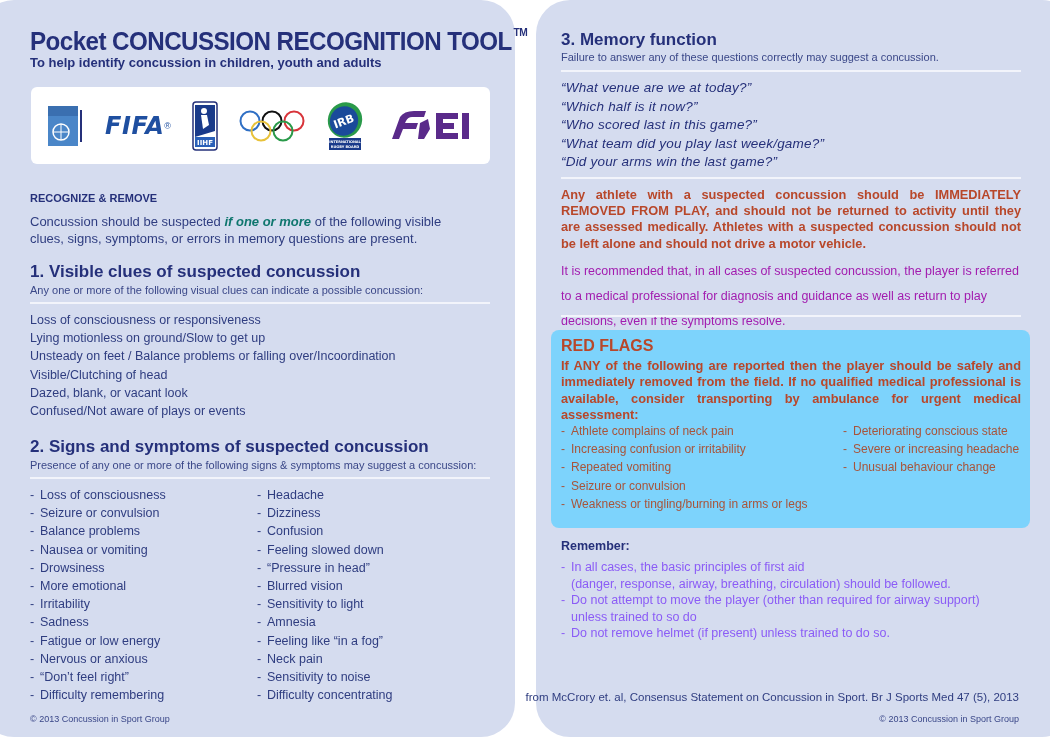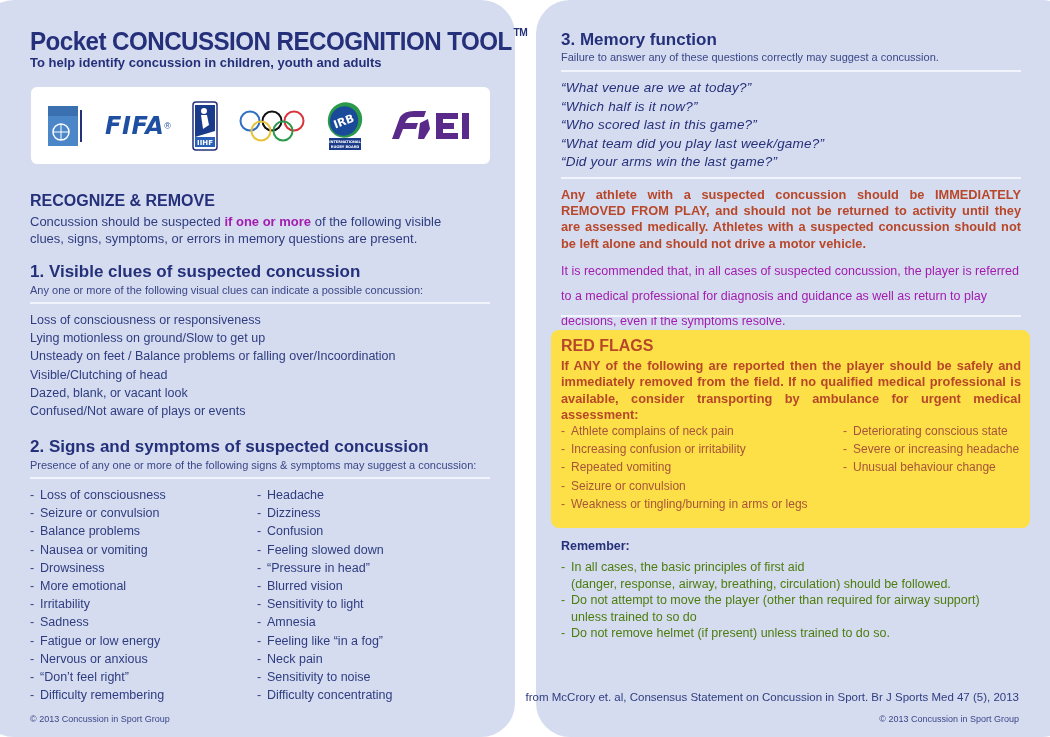--- a/index.html
+++ b/index.html
@@ -19,39 +19,39 @@
   .title { left: 30px; top: 26px; font-size: 26px; font-weight: bold; color: #25307a; letter-spacing: -0.6px; white-space: nowrap; transform: scaleX(0.93); transform-origin: left; }
   .title sup { font-size: 11px; vertical-align: 14px; margin-left: 2px; }
   .subtitle { left: 30px; top: 55px; font-size: 13px; font-weight: bold; color: #25307a; white-space: nowrap; }
 
   .logos { left: 31px; top: 87px; width: 459px; height: 77px; background: #ffffff; border-radius: 6px; }
   .logo { position: absolute; top: 0; height: 77px; display: flex; align-items: center; justify-content: center; }
 
   h2.sec { font-size: 17px; font-weight: bold; color: #25307a; white-space: nowrap; }
   .desc { font-size: 13px; color: #2f3d80; line-height: 17px; }
   .small { font-size: 11px; color: #3a4788; white-space: nowrap; }
-  .hl { color: #a21caf; font-weight: bold; }
+  .hl { color: #0f766e; font-weight: bold; font-style: italic; }
   .rule { height: 2px; background: #f2f4fb; }
 
   .list { font-size: 12.5px; color: #2f3d80; line-height: 18.2px; white-space: nowrap; }
   .list .it { height: 18.2px; }
   .dash::before { content: "-"; display: inline-block; width: 10px; }
 
   .quotes { font-size: 13.5px; font-style: italic; color: #25307a; line-height: 18.6px; white-space: nowrap; letter-spacing: 0.2px; }
 
   .warn { font-size: 12.8px; font-weight: bold; color: #b8472a; line-height: 16.2px; text-align: justify; }
   .para { font-size: 12.5px; color: #a21caf; line-height: 25px; }
 
-  .redbox { left: 551px; top: 330px; width: 479px; height: 198px; background: #fde047; border-radius: 8px; }
+  .redbox { left: 551px; top: 330px; width: 479px; height: 198px; background: #7dd3fc; border-radius: 8px; }
   .rf-title { font-size: 16px; font-weight: bold; color: #b8472a; }
   .rf-text { font-size: 12.8px; font-weight: bold; color: #b8472a; line-height: 16.3px; text-align: justify; }
   .rf-list { font-size: 12px; color: #a8543a; line-height: 18.2px; white-space: nowrap; }
 
   .remember-title { font-size: 12.5px; font-weight: bold; color: #25307a; }
-  .rem-list { font-size: 12.5px; color: #4d7c0f; line-height: 16.6px; white-space: nowrap; }
+  .rem-list { font-size: 12.5px; color: #8b5cf6; line-height: 16.6px; white-space: nowrap; }
   .indent { padding-left: 10px; }
   .cite { font-size: 11.5px; color: #2f3d80; white-space: nowrap; }
   .copy { font-size: 9px; color: #3a4788; white-space: nowrap; }
 </style>
 </head>
 <body>
 
 <div class="card left"></div>
 
 <div class="card right"></div>
@@ -110,21 +110,21 @@
       <rect x="48" y="4" width="22" height="6" fill="#5a2a8a"></rect>
       <rect x="48" y="4" width="7" height="26" fill="#5a2a8a"></rect>
       <rect x="48" y="14" width="18" height="6" fill="#5a2a8a"></rect>
       <rect x="48" y="24" width="22" height="6" fill="#5a2a8a"></rect>
       <rect x="74" y="4" width="7" height="26" fill="#5a2a8a"></rect>
     </svg>
   </div>
 </div>
 
 <div class="abs" style="left:30px;top:192px;">
-  <h2 class="sec" style="font-size:16px;">RECOGNIZE &amp; REMOVE</h2>
+  <h2 class="sec" style="font-size:11px;">RECOGNIZE &amp; REMOVE</h2>
 </div>
 <div class="abs desc" style="left:30px;top:213px;width:440px;"><span>Concussion should be suspected </span><span class="hl">if one or more</span><span> of the following visible clues, signs, symptoms, or errors in memory questions are present.</span></div>
 
 <h2 class="abs sec" style="left:30px;top:262px;">1. Visible clues of suspected concussion</h2>
 <div class="abs small" style="left:30px;top:284px;">Any one or more of the following visual clues can indicate a possible concussion:</div>
 <div class="abs rule" style="left:30px;top:302px;width:460px;"></div>
 <div class="abs list" style="left:30px;top:311px;">
   <div class="it">Loss of consciousness or responsiveness</div>
   <div class="it">Lying motionless on ground/Slow to get up</div>
   <div class="it">Unsteady on feet / Balance problems or falling over/Incoordination</div>

